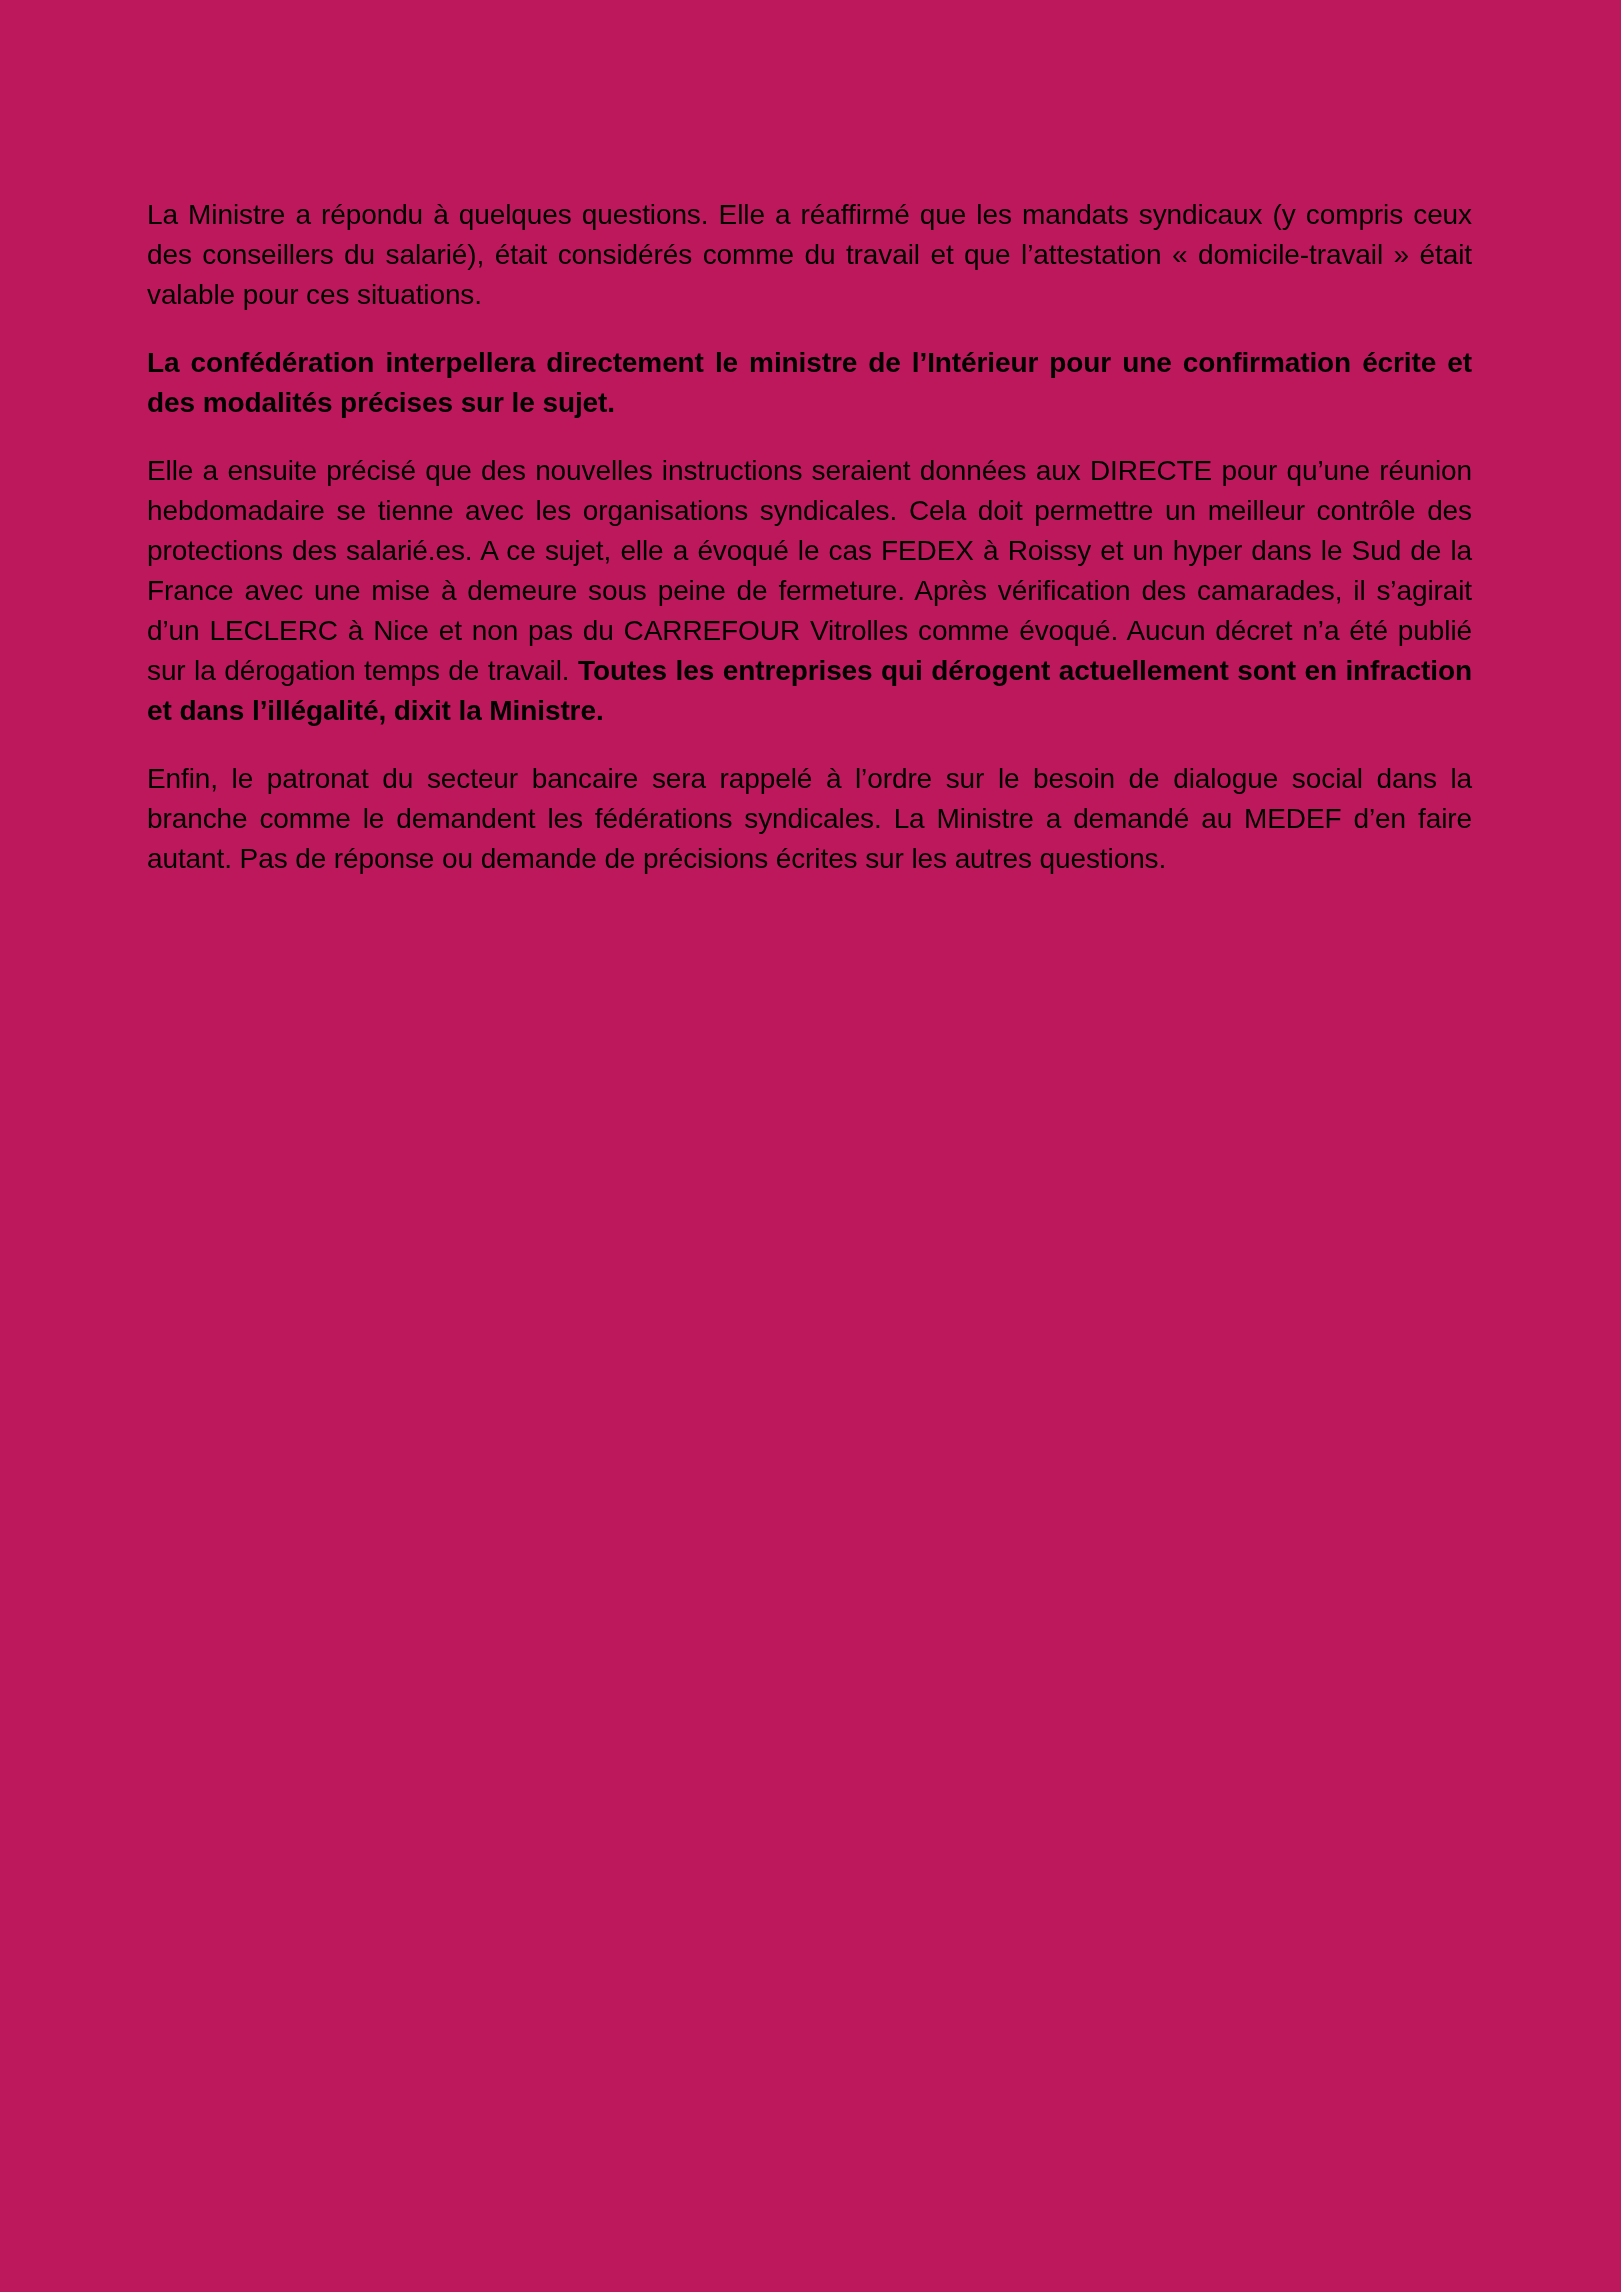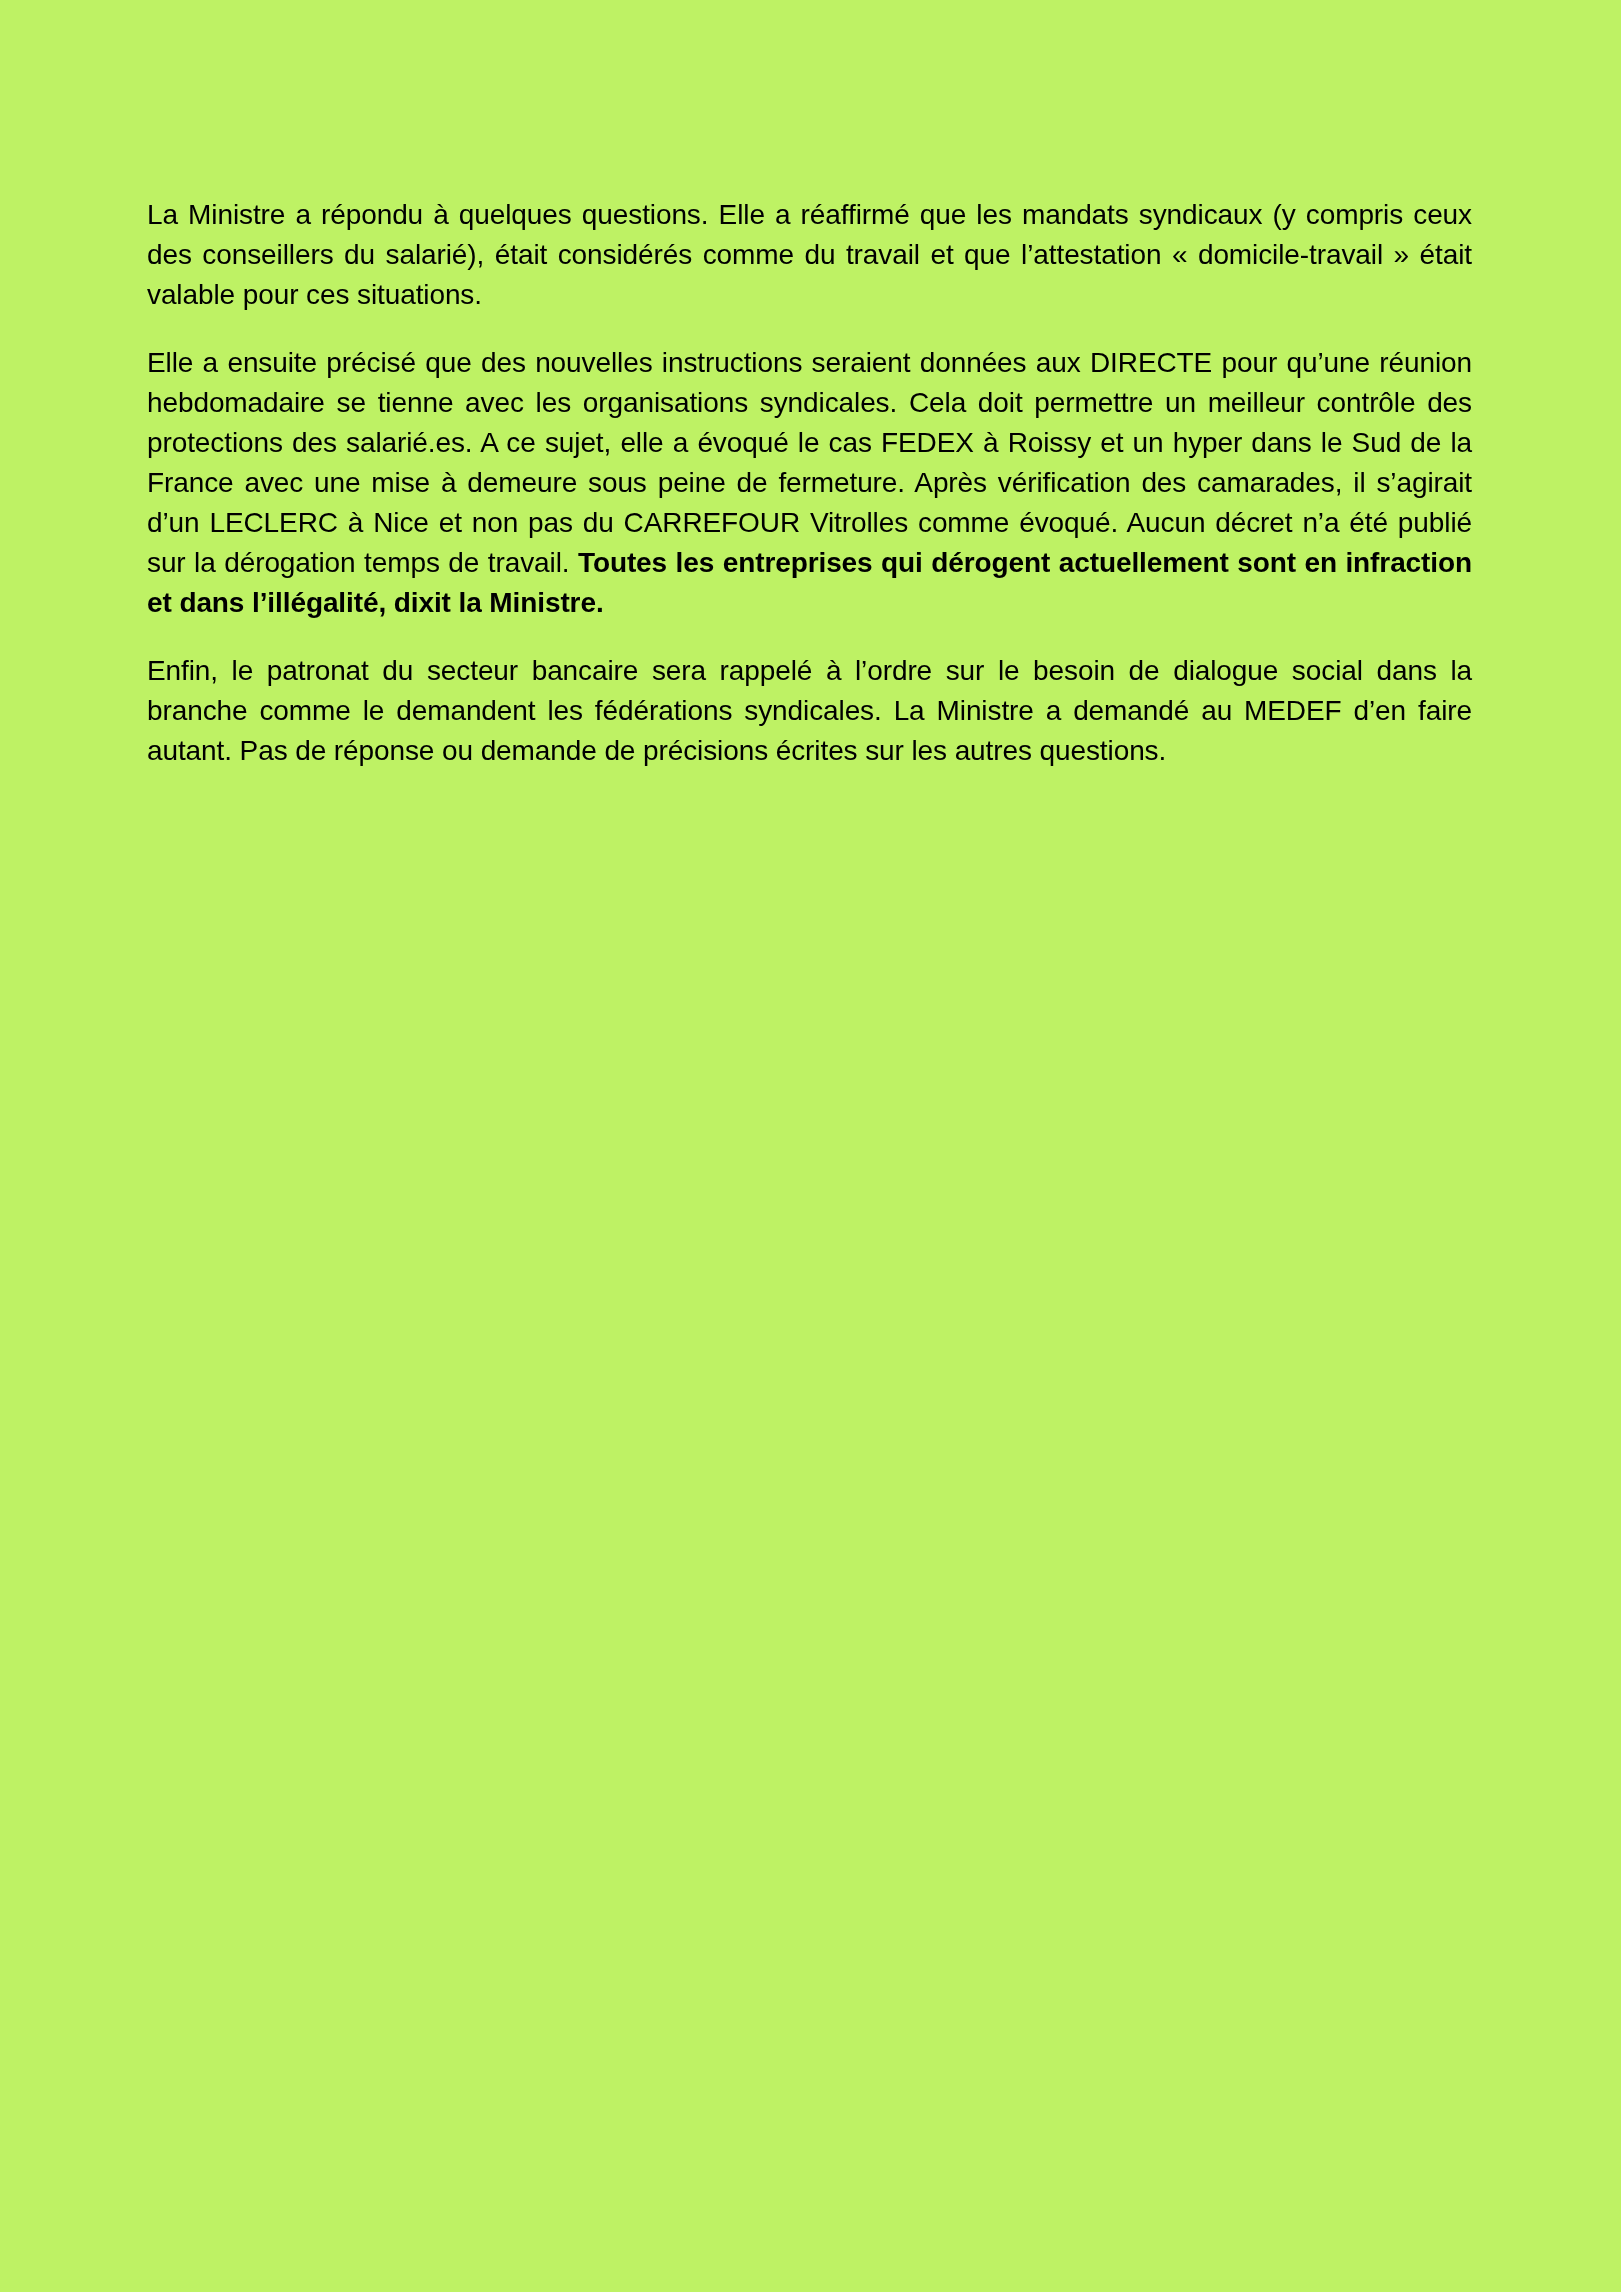--- a/index.html
+++ b/index.html
@@ -4,21 +4,21 @@
 <style>
   html, body {
     margin: 0;
     padding: 0;
     background: #ffffff;
   }
   .page {
     position: relative;
     width: 1621px;
     height: 2293px;
-    background: #bef264;
+    background: #be185d;
     overflow: hidden;
   }
   .doc-content {
     position: absolute;
     left: 147px;
     top: 195px;
     width: 1325px;
     font-family: "Liberation Sans", "DejaVu Sans", sans-serif;
     font-size: 28px;
     line-height: 40px;
@@ -35,20 +35,21 @@
   }
 </style>
 </head>
 <body>
 
 <div class="page">
   <div class="doc-content">
 
     <p><span>La Ministre a répondu à quelques questions. Elle a réaffirmé que les mandats syndicaux (y compris ceux des conseillers du salarié), était considérés comme du travail et que l’attestation « domicile-travail » était valable pour ces situations.</span></p>
 
+    <p><span class="b">La confédération interpellera directement le ministre de l’Intérieur pour une confirmation écrite et des modalités précises sur le sujet.</span></p>
 
     <p><span>Elle a ensuite précisé que des nouvelles instructions seraient données aux DIRECTE pour qu’une réunion hebdomadaire se tienne avec les organisations syndicales. Cela doit permettre un meilleur contrôle des protections des salarié.es. A ce sujet, elle a évoqué le cas FEDEX à Roissy et un hyper dans le Sud de la France avec une mise à demeure sous peine de fermeture. Après vérification des camarades, il s’agirait d’un LECLERC à Nice et non pas du CARREFOUR Vitrolles comme évoqué. Aucun décret n’a été publié sur la dérogation temps de travail. </span><span class="b">Toutes les entreprises qui dérogent actuellement sont en infraction et dans l’illégalité, dixit la Ministre.</span></p>
 
     <p><span>Enfin, le patronat du secteur bancaire sera rappelé à l’ordre sur le besoin de dialogue social dans la branche comme le demandent les fédérations syndicales. La Ministre a demandé au MEDEF d’en faire autant. Pas de réponse ou demande de précisions écrites sur les autres questions.</span></p>
 
   </div>
 </div>
 
 
 </body></html>

